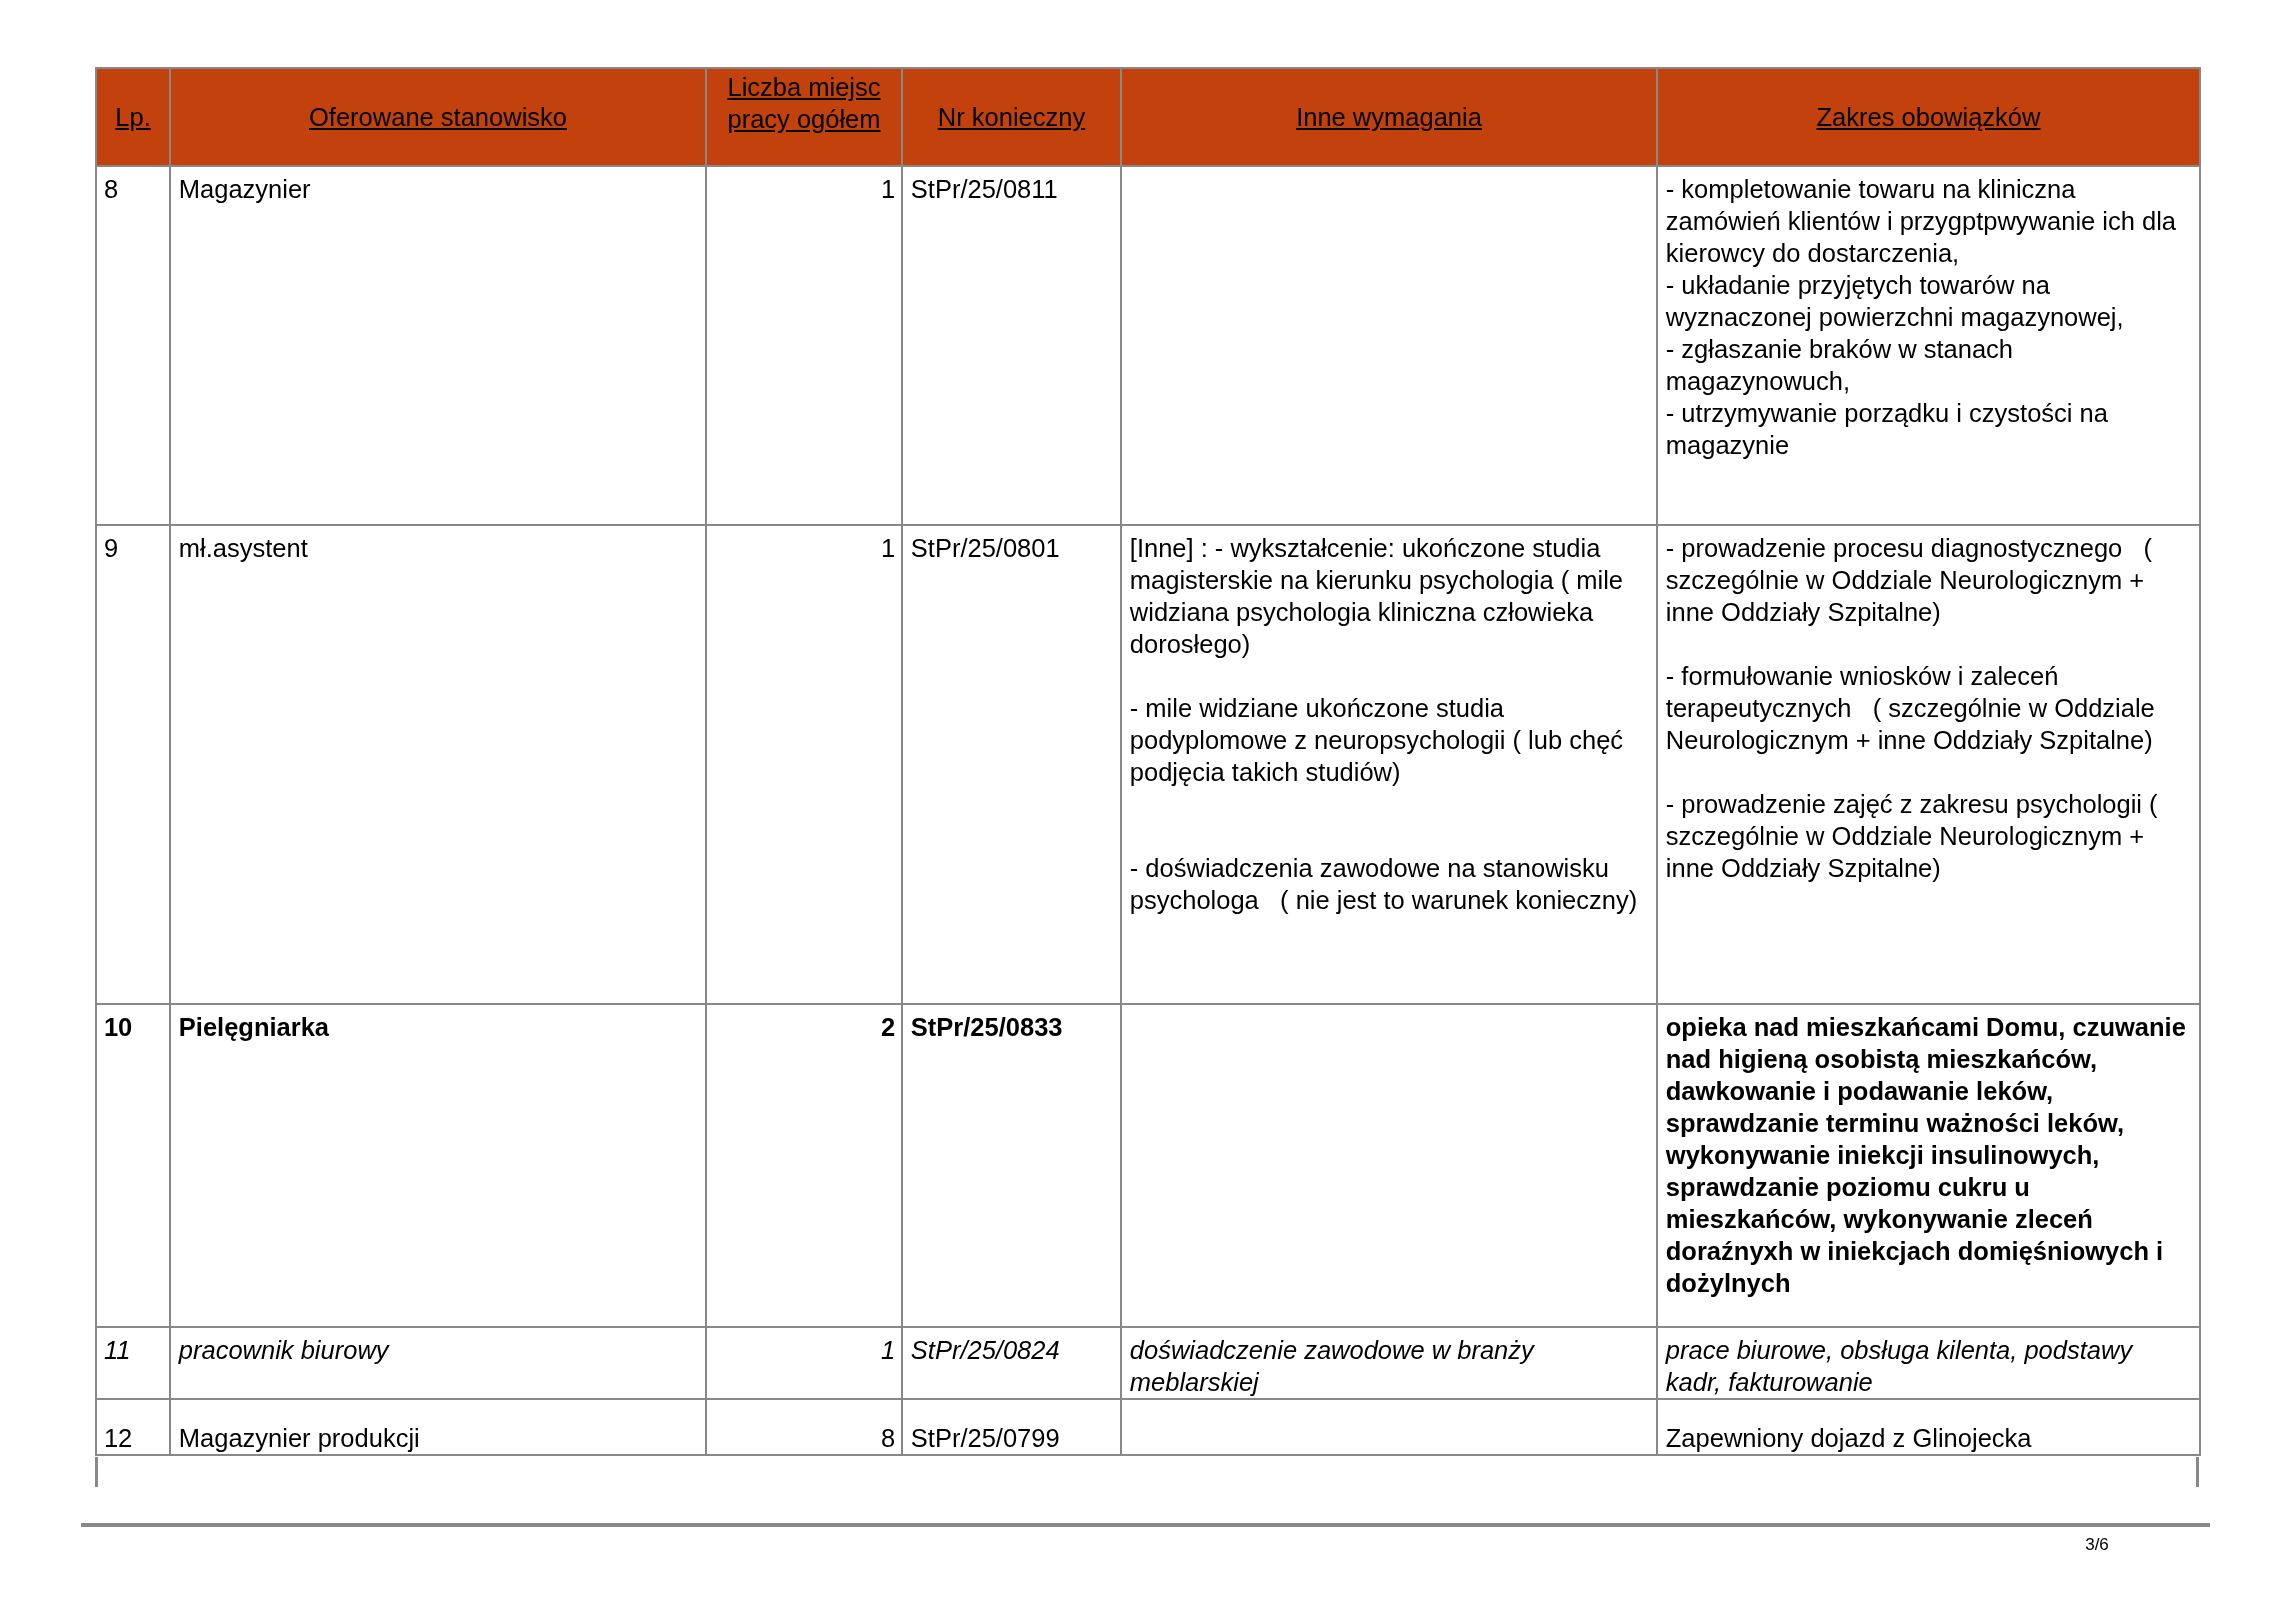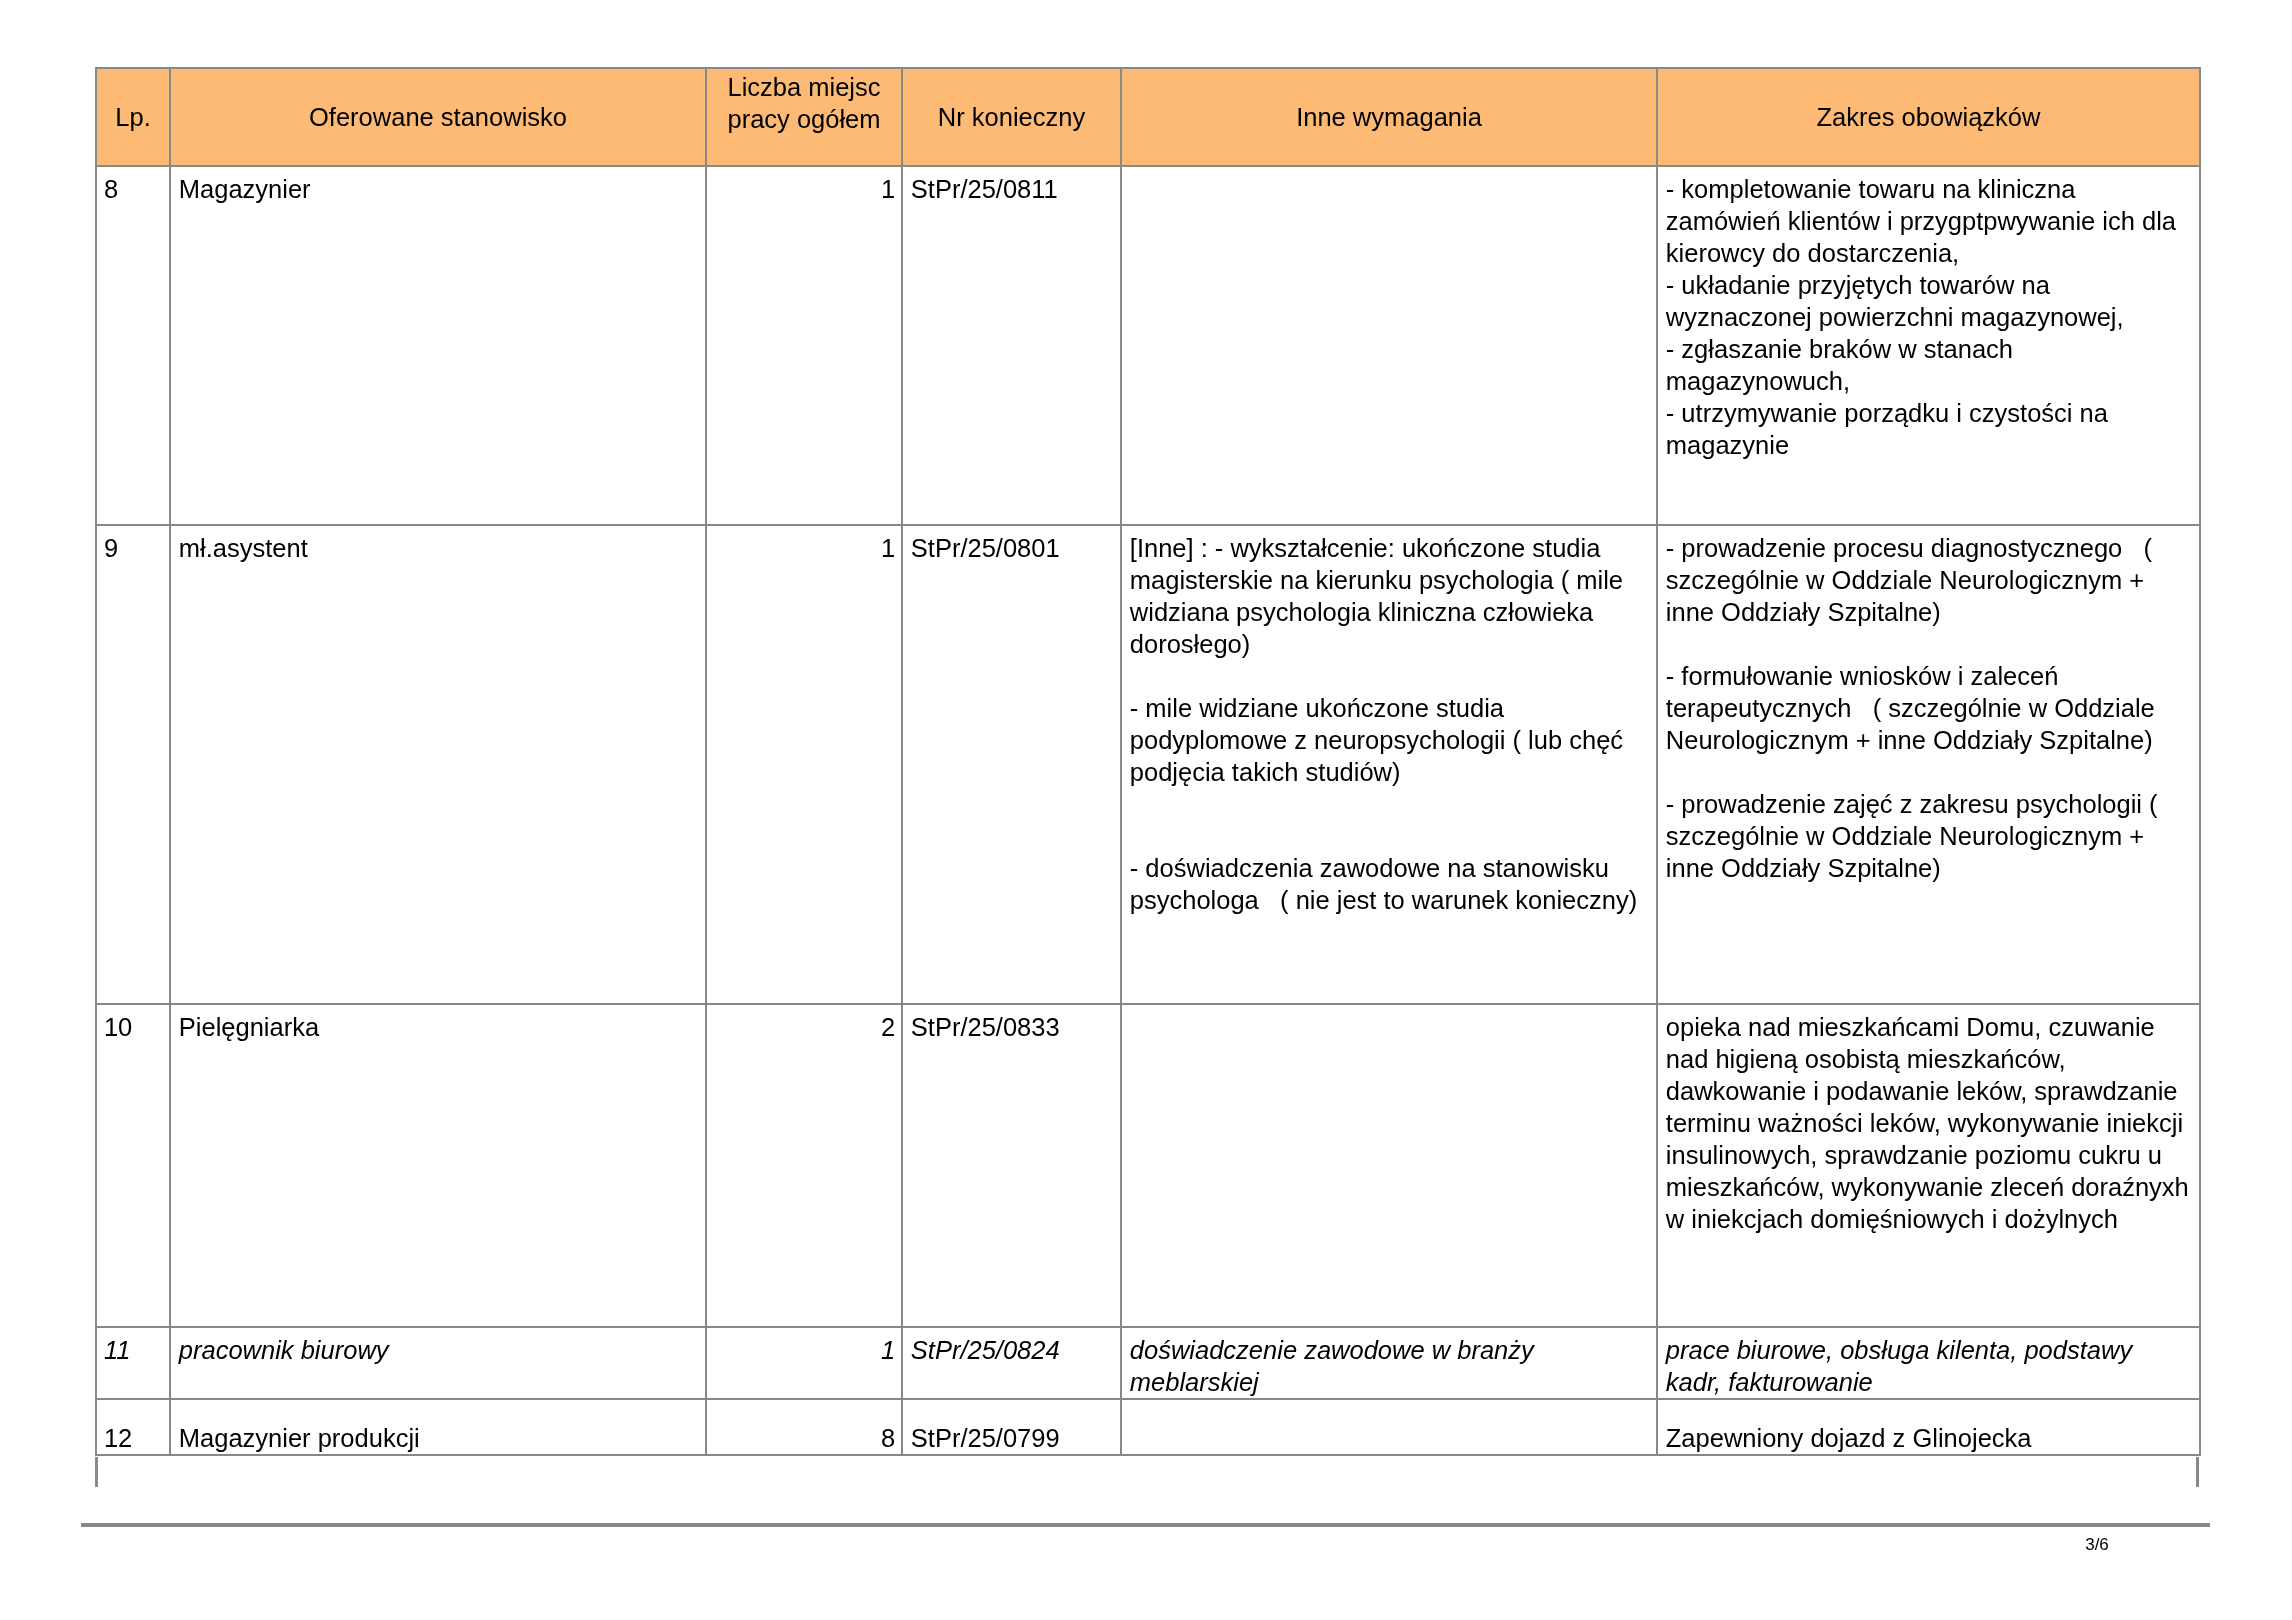--- a/index.html
+++ b/index.html
@@ -24,25 +24,26 @@
     width: 2103px;
   }
   .page-table th, .page-table td {
     border: 2.9px solid #888888;
     font-size: 25.5px;
     line-height: 32px;
     padding: 0;
     overflow: hidden;
   }
   .page-table th {
-    background: #fdba74;
+    background: #c2410c;
     font-weight: normal;
     text-align: center;
     vertical-align: middle;
     height: 96px;
+    text-decoration: underline;
   }
   .page-table th .hwrap {
     display: block;
     padding: 0 5.9px;
   }
   .page-table th.th-count .hwrap {
     position: relative;
     top: -13.7px;
   }
   .page-table td {
@@ -63,21 +64,21 @@
   }
   col.c-lp { width: 74px; }
   col.c-name { width: 536px; }
   col.c-count { width: 196px; }
   col.c-nr { width: 219px; }
   col.c-other { width: 536px; }
   col.c-duties { width: 543px; }
 
   tr.r8 td { height: 357px; }
   tr.r9 td { height: 477px; }
-  tr.r10 td { height: 321px; }
+  tr.r10 td { height: 321px; font-weight: bold; }
   tr.r11 td { height: 69px; font-style: italic; }
   tr.r12 td { height: 34px; }
   tr.r12 td .cell { padding-top: 22px; }
 
   .tail-left, .tail-right {
     position: absolute;
     top: 1457px;
     width: 2.9px;
     height: 30px;
     background: #888888;

